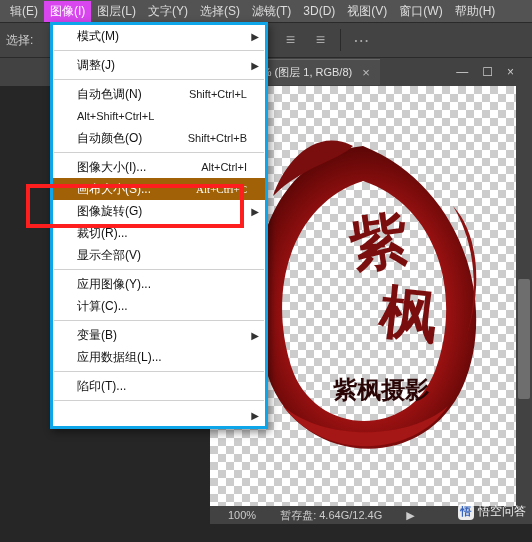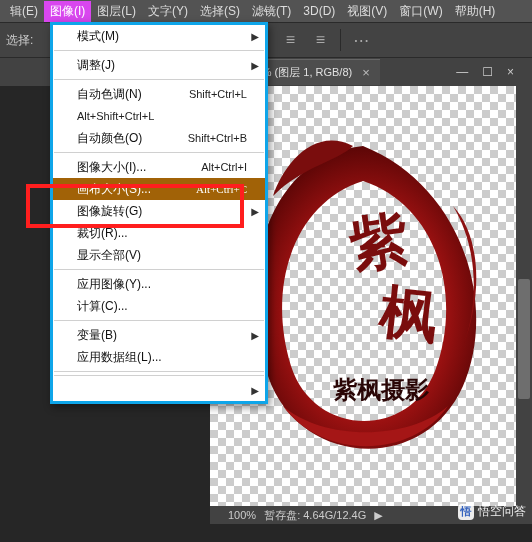--- a/index.html
+++ b/index.html
@@ -15,21 +15,21 @@
 .tabstrip { height: 28px; background: #424242; display: flex; align-items: center; padding-left: 210px; }
 .doctab { background: #4d4d4d; color: #e0e0e0; font-size: 11px; padding: 5px 10px; display: flex; align-items: center; gap: 10px; border-top: 1px solid #666; }
 .doctab .close { color: #bbb; font-size: 13px; }
 .winbtns { margin-left: auto; display: flex; gap: 14px; padding-right: 18px; color: #ccc; font-size: 12px; }
 .canvas-area { position: absolute; left: 210px; top: 28px; right: 16px; bottom: 18px; background: #262626; display:flex; flex-direction:column; }
 .checker { flex:1; position:relative; background-image: linear-gradient(45deg,#ccc 25%,transparent 25%),linear-gradient(-45deg,#ccc 25%,transparent 25%),linear-gradient(45deg,transparent 75%,#ccc 75%),linear-gradient(-45deg,transparent 75%,#ccc 75%); background-size: 16px 16px; background-position: 0 0,0 8px,8px -8px,-8px 0; background-color:#fff; overflow:hidden; }
 .logo-container { position:absolute; inset:0; display:flex; align-items:center; justify-content:center; }
 .logo-text { position:absolute; bottom:100px; left:56%; transform:translateX(-50%); font-family: "STKaiti","KaiTi",serif; font-size:24px; font-weight:bold; color:#2a0606;text-align:right; }
 .scrollbar-v { position:absolute; right:0; top:28px; bottom:18px; width:16px; background:#424242; }
 .scrollbar-v .thumb { position:absolute; left:2px; right:2px; top:44%; height:120px; background:#6e6e6e; border-radius:2px; }
-.statusbar { height:18px; background:#424242; display:flex; align-items:center; font-size:11px; color:#ccc; padding:0 8px; gap:8px; }
+.statusbar { height:18px; background:#424242; display:flex; align-items:center; font-size:11px; color:#ccc; padding:0 8px; gap:24px; }
 .statusbar .zoom { padding-left: 10px; }
 .dropdown { position:absolute; left:22px; top:22px; width:218px; background:#fff; border:3px solid #0ea5e9; box-shadow:2px 3px 8px rgba(0,0,0,0.45); z-index:50;margin-left:28px; }
 .dropdown .row { display:flex; align-items:center; height:22px; padding:0 18px 0 24px; font-size:12px; color:#111; position:relative; }
 .dropdown .row .lbl { flex:1; white-space:nowrap; }
 .dropdown .row .sc { color:#222; font-size:11px; }
 .dropdown .row .arrow { position:absolute; right:6px; font-size:10px; color:#333; }
 .dropdown .row.sel { background:#a16207; color:#fff; }
 .dropdown .row.sel .sc { color:#fff;font-family:Liberation Serif, serif; }
 .dropdown .sep { height:1px; background:#d0d0d0; margin:3px 1px; }
 .highlight-box { position:absolute; left:26px; top:184px; width:218px; height:44px; border:4px solid #ff1e1e; z-index:60; pointer-events:none; }
@@ -167,20 +167,23 @@
     </div>
   <div class="sep"></div>
   <div class="row">
       <span class="lbl">变量(B)</span>
       <span class="arrow">▶</span>
     </div>
   <div class="row">
       <span class="lbl">应用数据组(L)...</span>
     </div>
   <div class="sep"></div>
+  <div class="row">
+      <span class="lbl">陷印(T)...</span>
+    </div>
   <div class="sep"></div>
   <div class="row">
       <span class="arrow">▶</span>
     </div>
 </div>
 
 <div class="highlight-box"></div>
 
 <div class="watermark">
   <span class="wicon">悟</span>

